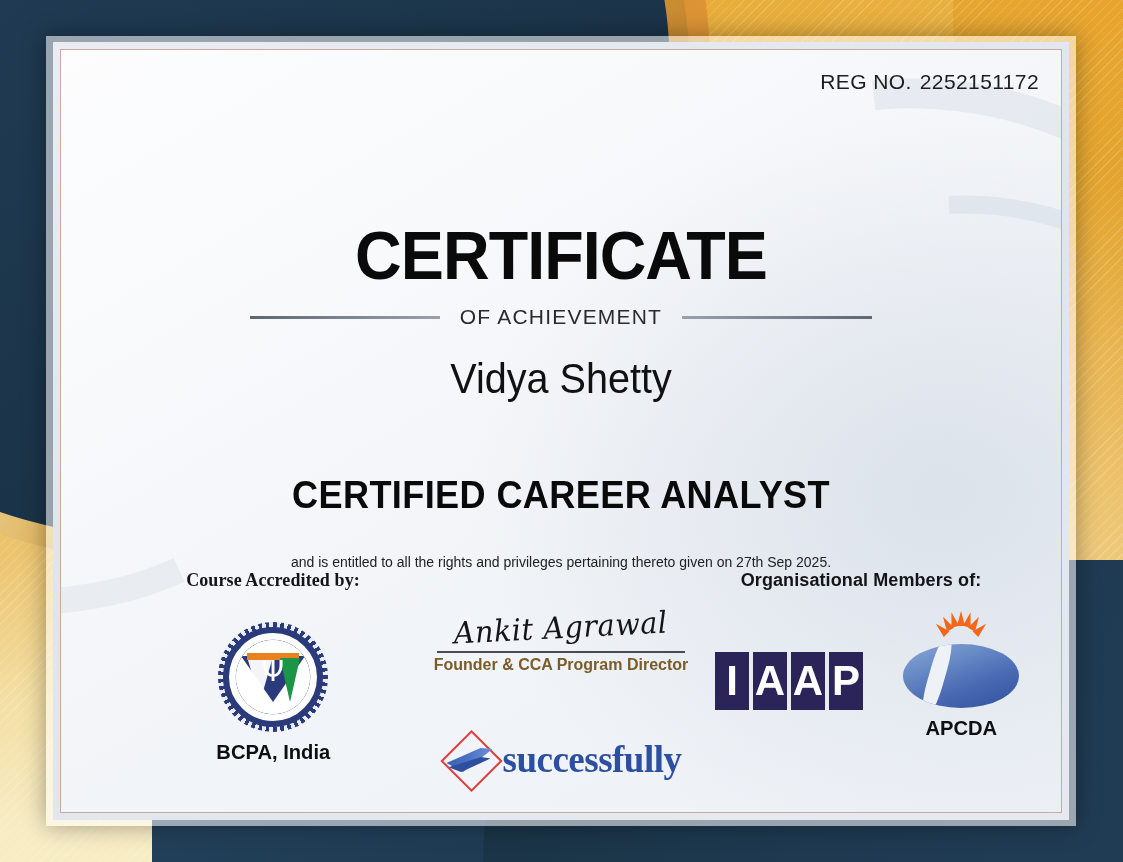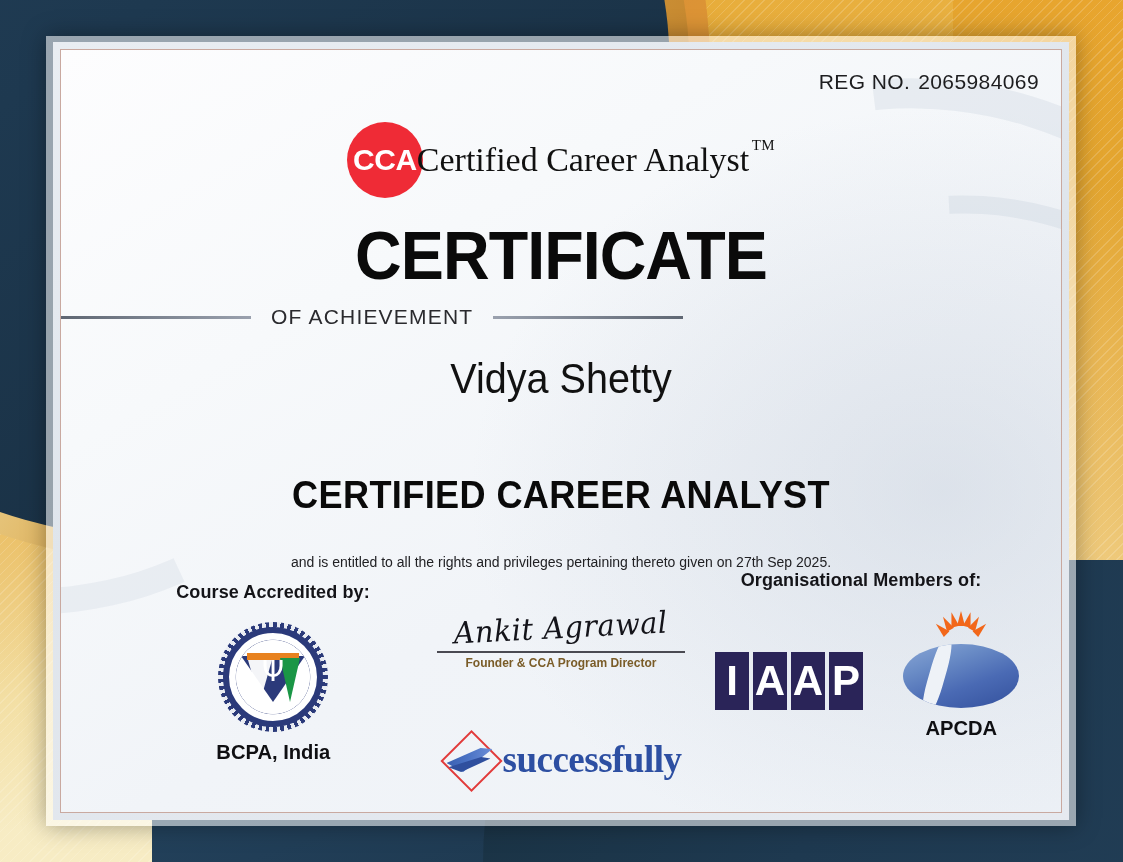--- a/index.html
+++ b/index.html
@@ -136,21 +136,21 @@
   .big-title{
     position:absolute;left:0;right:0;top:166px;
     text-align:center;font-size:68px;font-weight:bold;
     letter-spacing:-1px;color:#0a0a0a;
     font-family:"Liberation Sans", sans-serif;
     transform:scaleX(.95);
   }
 
   .sub-row{
     position:absolute;left:0;right:0;top:255px;
-    display:flex;align-items:center;gap:20px;
+    display:flex;align-items:center;justify-content:center;gap:20px;
   }
   .rule{height:3px;width:190px;background:linear-gradient(90deg,#6c7380,#8b93a1);}
   .rule.left{background:linear-gradient(90deg,#5f6773,#9aa1ae);}
   .rule.right{background:linear-gradient(90deg,#9aa1ae,#5f6773);}
   .sub-title{
     font-size:21px;letter-spacing:1.2px;color:#2a2a2e;
     font-family:"Liberation Sans", sans-serif;white-space:nowrap;
   }
 
   .recipient{
@@ -175,21 +175,21 @@
     position:absolute;left:0;right:0;top:504px;
     text-align:center;font-size:14px;color:#212124;
     font-family:"Liberation Sans", sans-serif;
   }
 
   
   .foot-label{
     position:absolute;font-size:18px;font-weight:bold;color:#141418;
     letter-spacing:.1px;font-family:"Liberation Sans", sans-serif;
   }
-  .foot-label.left{left:22px;top:532px;width:380px;text-align:center;}
+  .foot-label.left{left:22px;top:520px;width:380px;text-align:center;font-family:Liberation Serif, serif;}
   .foot-label.right{right:10px;top:520px;width:380px;text-align:center;}
 
   .logo-row-left{
     position:absolute;left:22px;top:572px;width:380px;
     display:flex;justify-content:center;gap:58px;
   }
   .logo-row-right{
     position:absolute;right:4px;top:572px;width:380px;
     display:flex;justify-content:center;align-items:center;gap:40px;
   }
@@ -264,21 +264,21 @@
     font-family:"DejaVu Serif", serif;font-style:italic;font-size:30px;
     color:#14141a;letter-spacing:.5px;transform:rotate(-3deg) scaleX(.96);
     display:inline-block;
   }
   .sig-rule{height:2px;background:#4a4a52;margin:6px auto 0;width:248px;}
   .sig-name{
     margin-top:13px;font-size:20px;font-weight:bold;color:#42538f;
     letter-spacing:.6px;font-family:"Liberation Sans", sans-serif;
   }
   .sig-role{
-    margin-top:3px;font-size:12px;font-weight:bold;color:#7a5c28;
+    margin-top:3px;font-size:16px;font-weight:bold;color:#7a5c28;
     font-family:"Liberation Sans", sans-serif;
   }
 
   
   .edu{
     position:absolute;left:50%;transform:translateX(-50%);
     top:680px;display:flex;align-items:center;gap:4px;
   }
   .edu-mark{position:relative;width:58px;height:58px;}
   .edu-mark .diam{
@@ -356,30 +356,23 @@
 
   <div class="card">
     <div class="swirl c"></div>
     <div class="swirl a"></div>
     <div class="swirl b"></div>
     <div class="swirl d"></div>
 
     <div class="content">
 
       <div class="regno">
-        <span>REG NO.</span><span class="num">2065984069</span>
-      </div>
-
-      <div class="brand">
-        <div class="cca-badge">CCA</div>
-        <div class="brand-text">
-          <span>Certified Career Analyst</span>
-          <span class="brand-tm">TM</span>
-        </div>
-      </div>
+        <span>REG NO.</span><span class="num">2252151172</span>
+      </div>
+
 
       <div class="big-title">CERTIFICATE</div>
 
       <div class="sub-row">
         <div class="rule left"></div>
         <div class="sub-title">OF ACHIEVEMENT</div>
         <div class="rule right"></div>
       </div>
 
       <div class="recipient">Vidya Shetty</div>

